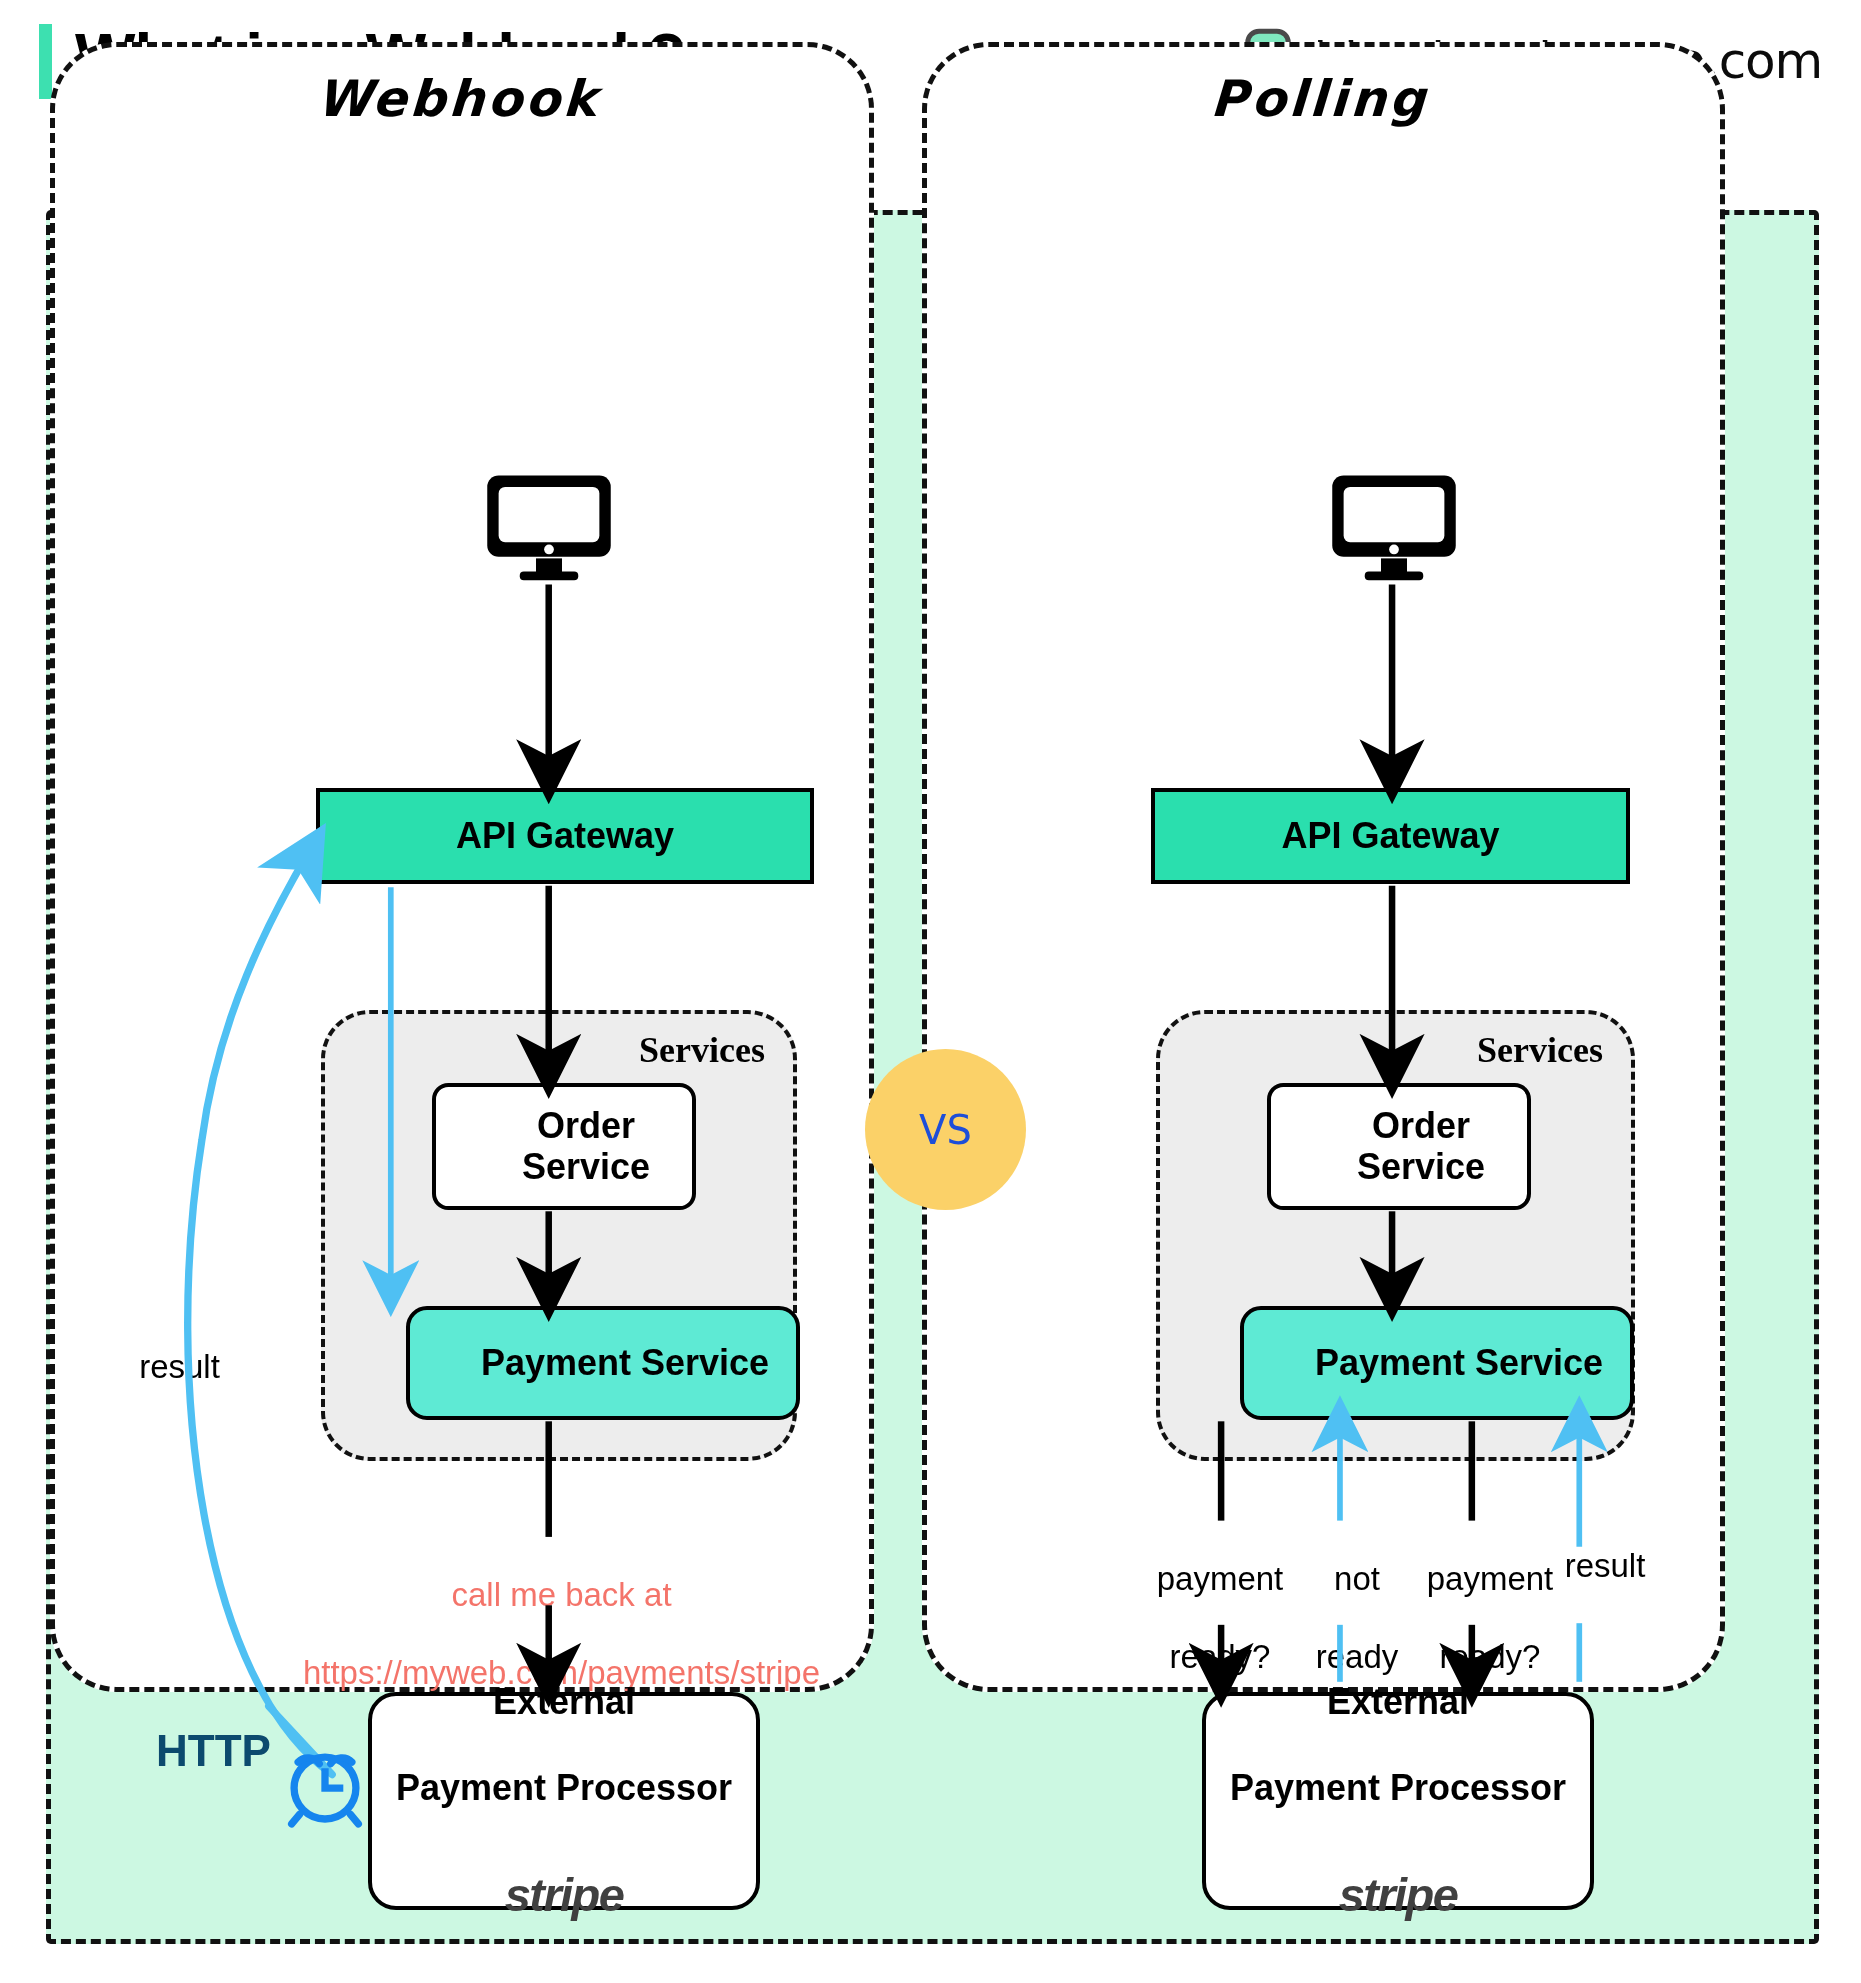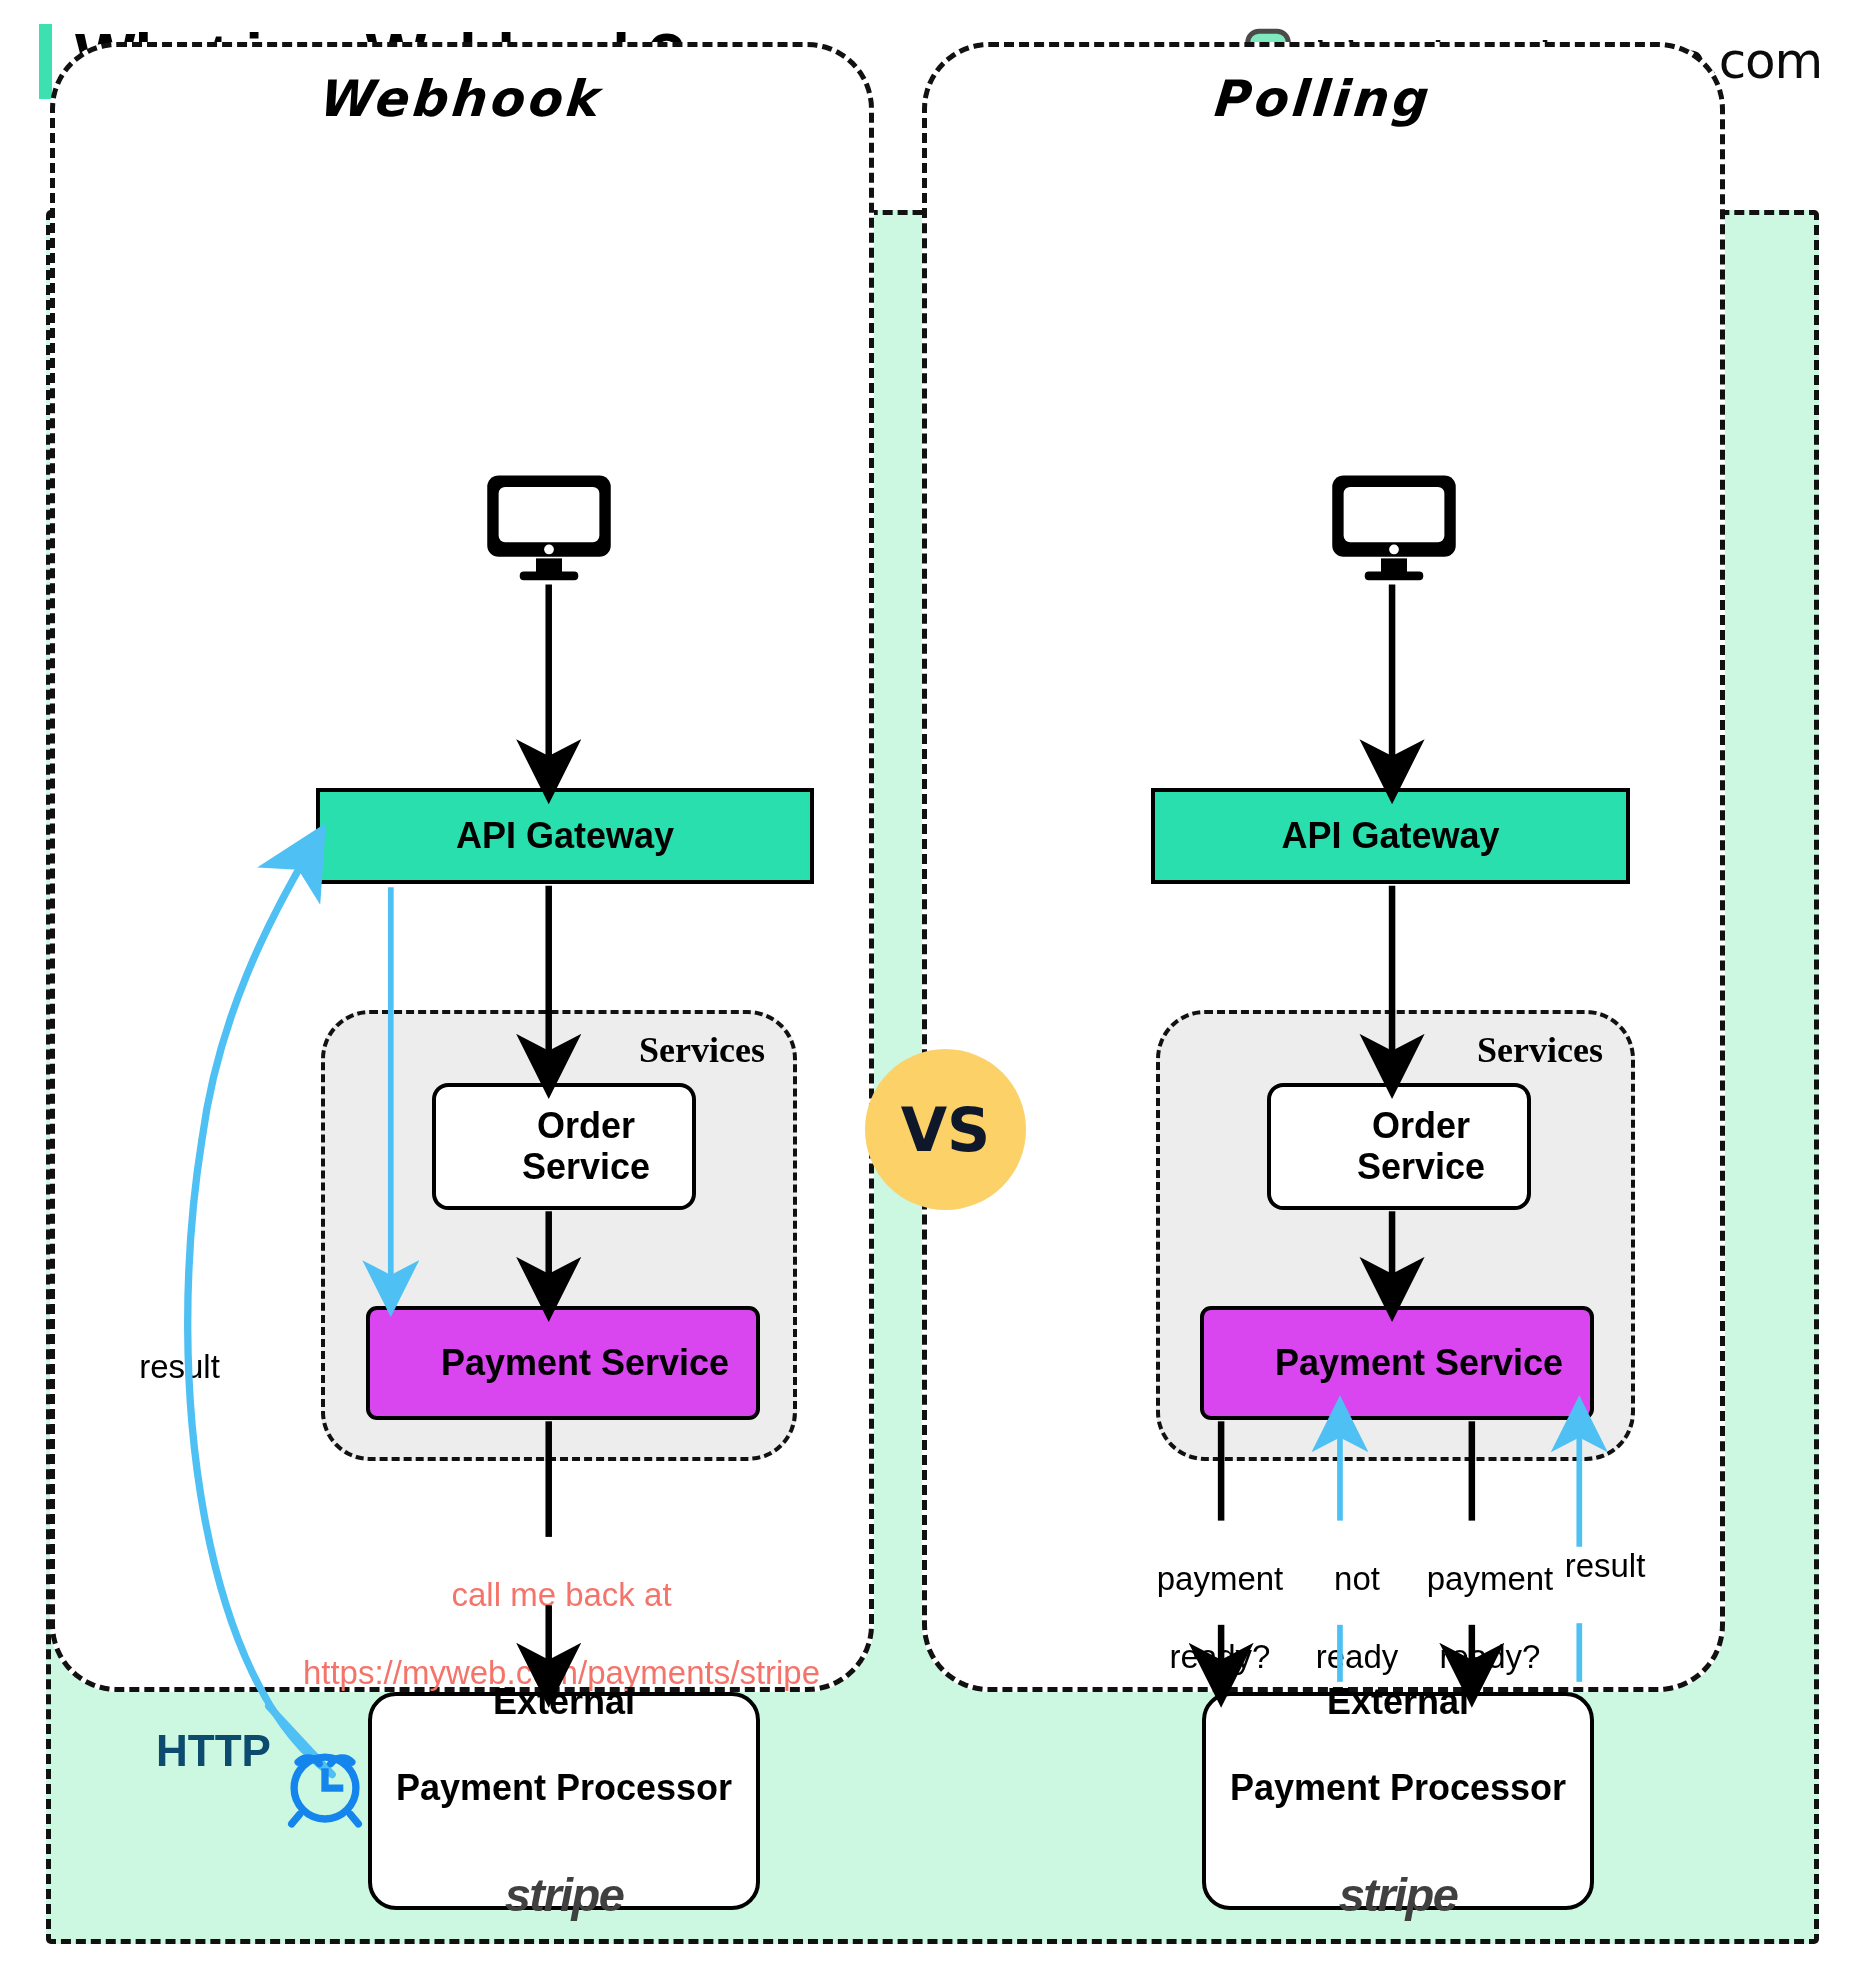--- a/index.html
+++ b/index.html
@@ -79,42 +79,42 @@
     font-size: 36px; font-weight: 700; color: #000;
   }
 
   .svc-box {
     position: absolute;
     background: #ffffff; border: 4.9px solid #000;
     border-radius: 16.3px;
     display: flex; flex-direction: column; align-items: center; justify-content: center;
     font-size: 36px; font-weight: 700; color: #000; line-height: 1.12; padding-left: 44px;
   }
-  .svc-box.pay { background: #d946ef; border-radius: 11px; }
+  .svc-box.pay { background: #5eead4; border-radius: 21px; margin-left: 40px; }
 
   .proc-box {
     position: absolute;
     background: #ffffff; border: 4.9px solid #000;
     border-radius: 28px;
     display: flex; flex-direction: column; align-items: center; justify-content: center;
     font-size: 36px; font-weight: 700; color: #000; line-height: 1.14; gap: 45px;
   }
   .stripe-logo {
     margin-top: 14.7px; font-size: 47px; font-weight: 800;
     color: #404040; font-style: italic; letter-spacing: -1.6px;
     font-family: "Liberation Sans", sans-serif;
   }
 
   
   .vs-badge {
     position: absolute; left: 865px; top: 1049px;
     width: 161px; height: 161px; border-radius: 50%;
     background: #FBD168;
     display: flex; align-items: center; justify-content: center;
-    font-size: 60px; font-weight: 700; color: #0f172a;
+    font-size: 40px; font-weight: 400; color: #1d4ed8;
     font-family: "DejaVu Sans", sans-serif;
     z-index: 40;
   }
 
   
   .lbl {
     position: absolute; font-size: 33px; color: #000;
     text-align: center; line-height: 1.18; white-space: pre-line;
   }
   .lbl-red { color: #F4746A; font-size: 33px; }

